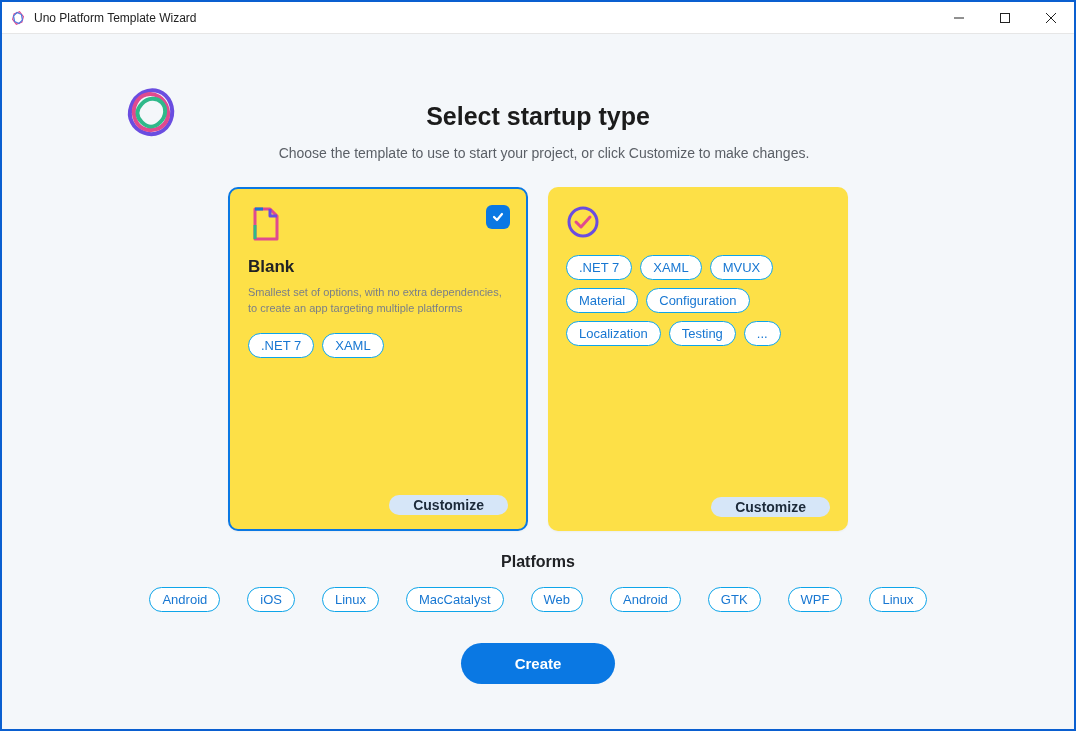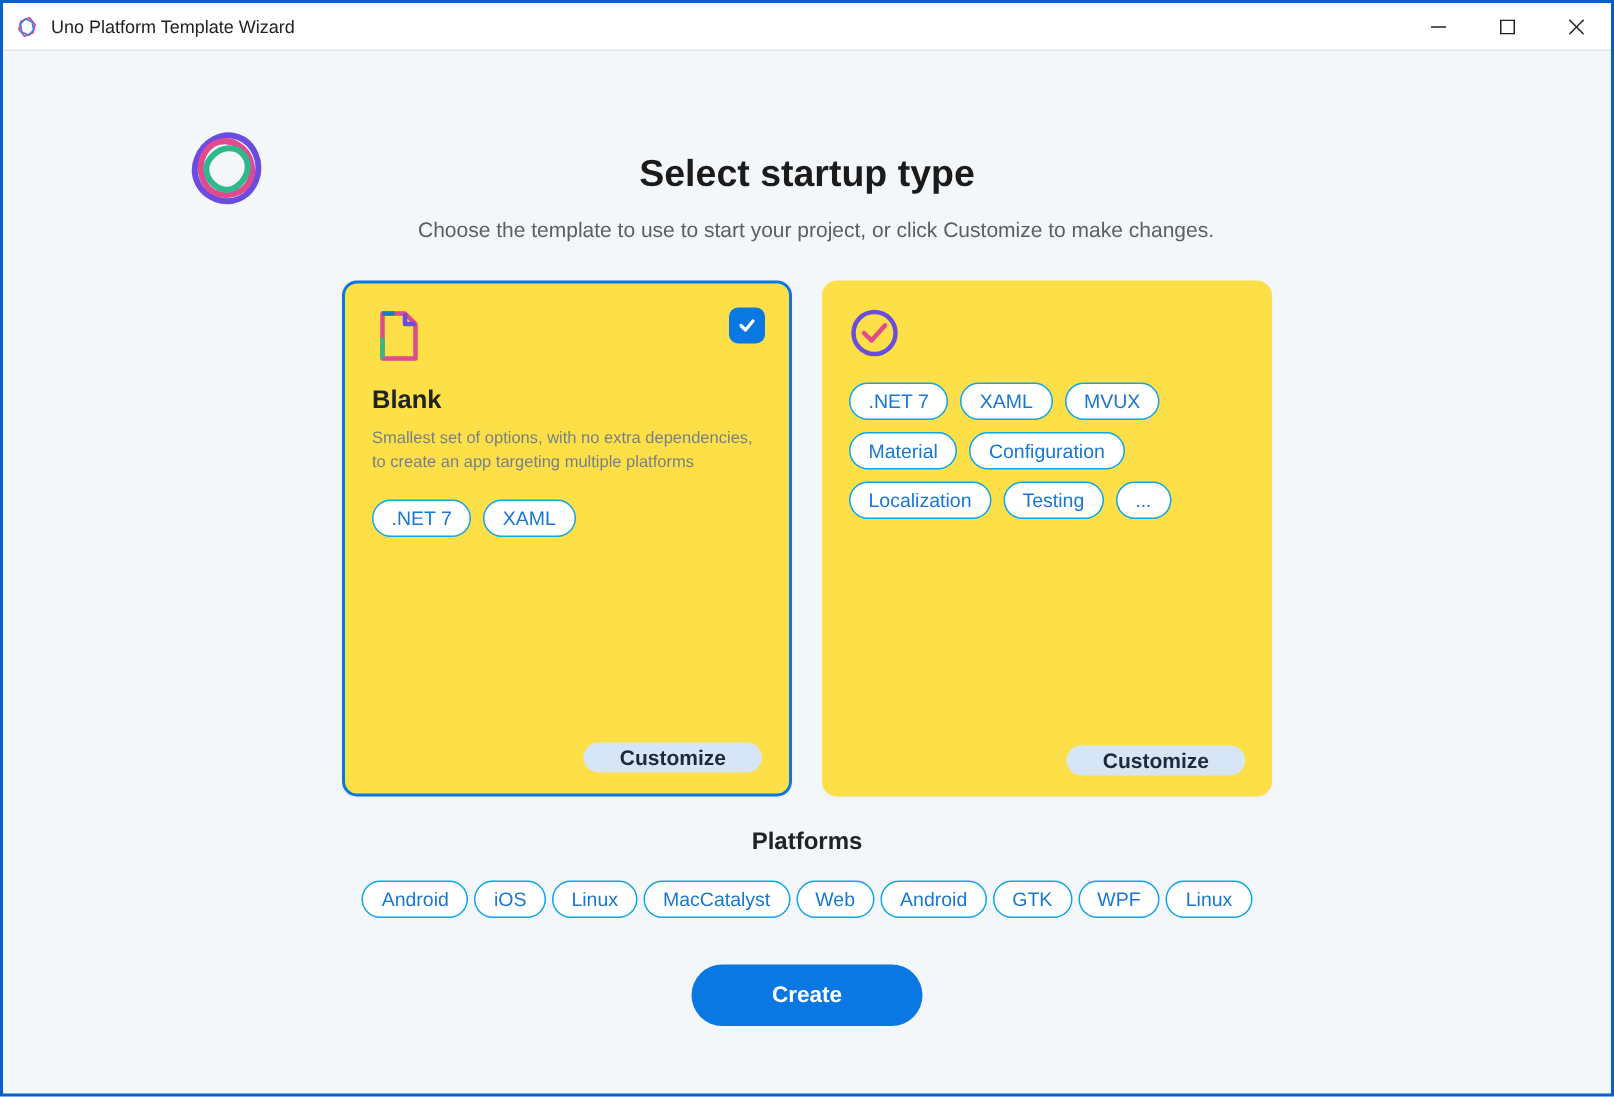--- a/index.html
+++ b/index.html
@@ -82,21 +82,21 @@
     background: #d6e6f8; color: #1c2a3a;
     border: none; border-radius: 22px;
     padding: 2px 24px; font-size: 14px; font-weight: 600;
     cursor: pointer;
   }
 
   .platforms-title {
     font-size: 16px; font-weight: 600; color: #202225; margin-top: 22px;
   }
   .platforms-row {
-    display: flex; gap: 4px; margin-top: 16px; flex-wrap: wrap; justify-content: space-between;
+    display: flex; gap: 27px; margin-top: 16px; flex-wrap: wrap; justify-content: space-between;
   }
 
   .create-btn {
     margin-top: 31px;
     background: #0a78e3; color: #fff;
     border: none; border-radius: 24px;
     padding: 12px 54px; font-size: 15px; font-weight: 600;
     cursor: pointer;
   }
 </style>

